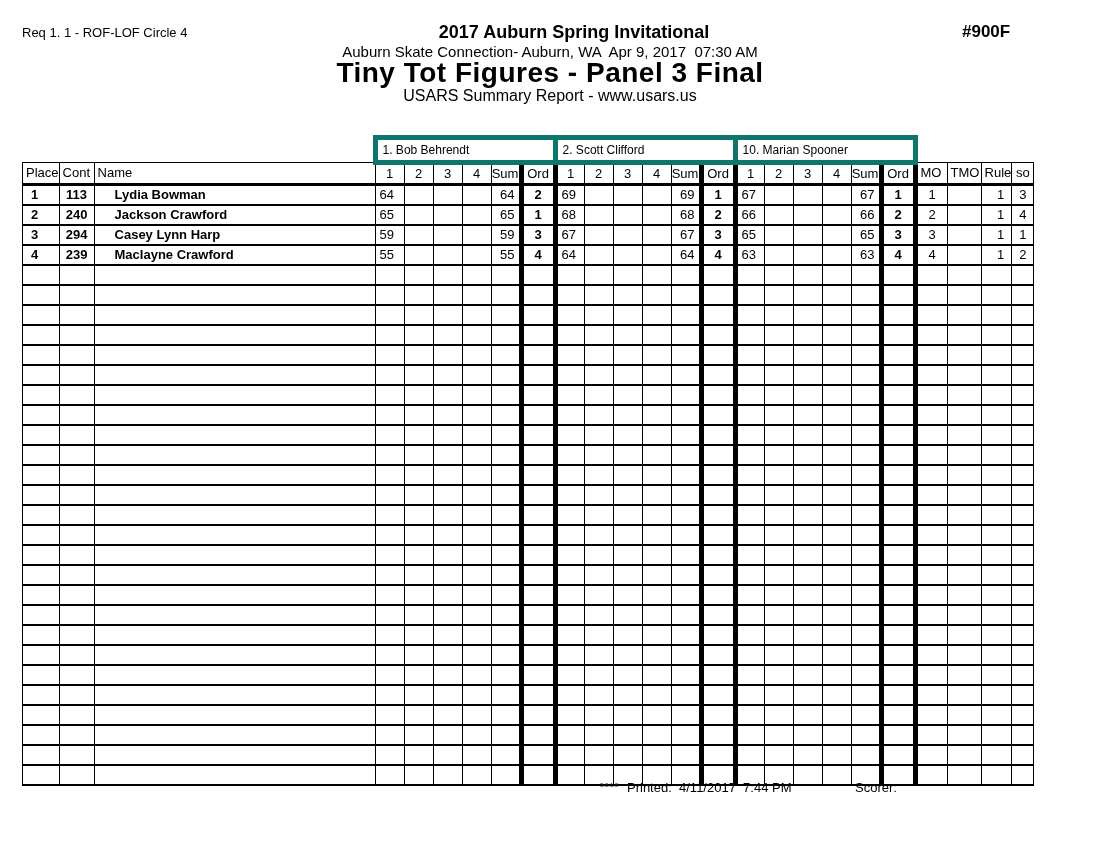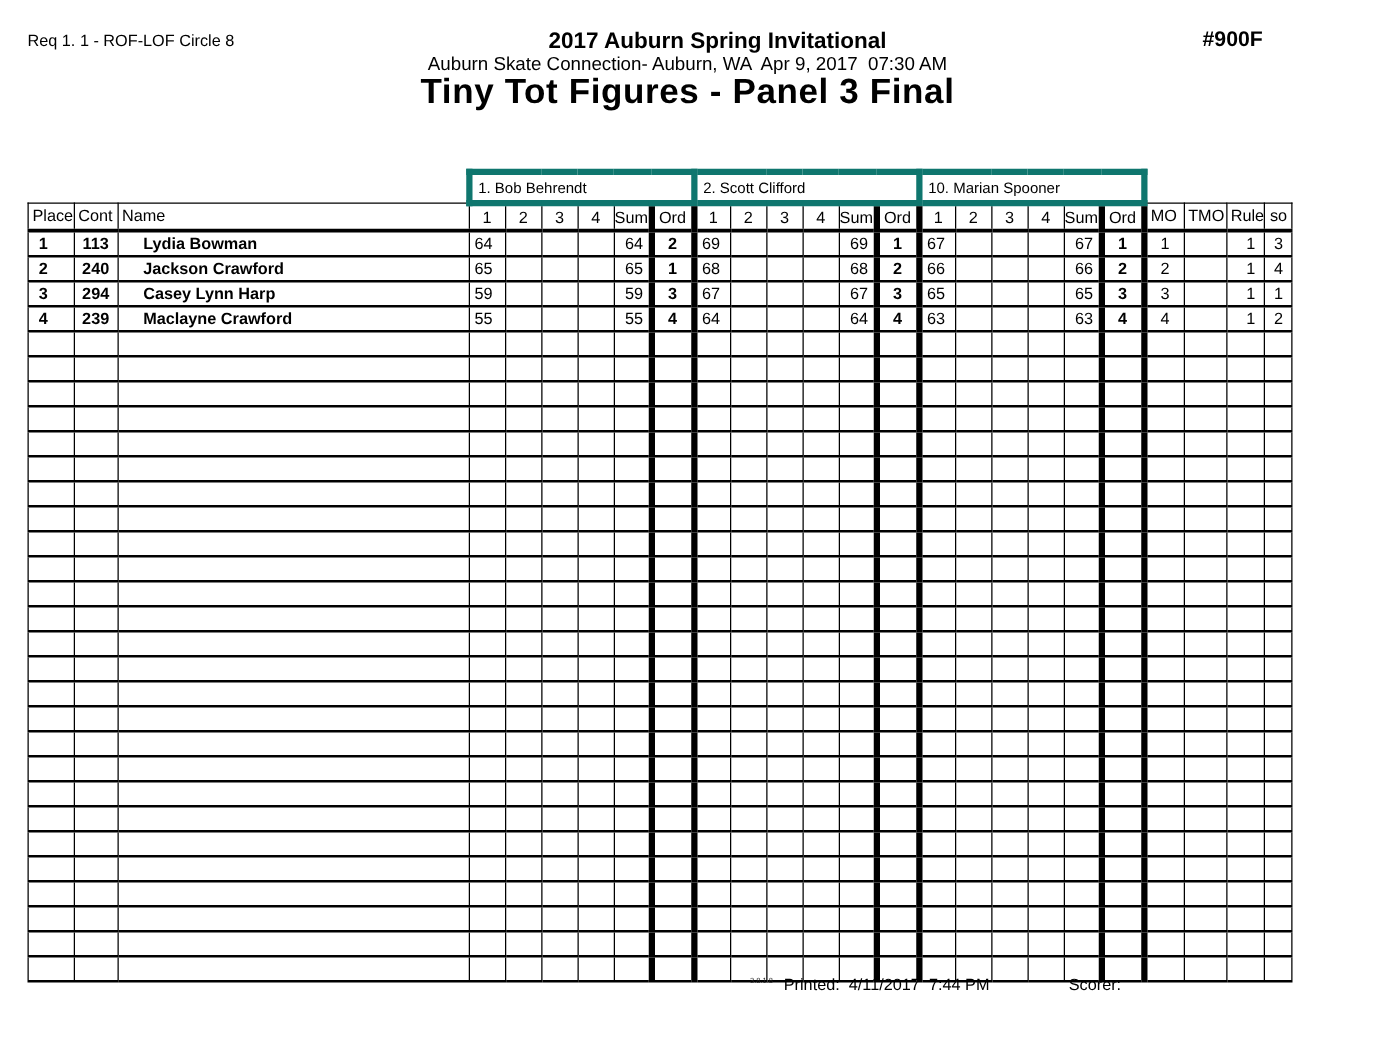--- a/index.html
+++ b/index.html
@@ -43,27 +43,28 @@
   tbody td.c-so{text-align:center;}
 
   .footer{position:absolute;left:0;top:780px;width:1100px;height:20px;font-size:13px;}
   .ver{position:absolute;left:600px;top:2px;font-size:6px;color:#222;}
   .printed{position:absolute;left:627px;top:0;}
   .scorer{position:absolute;left:855px;top:0;}
 </style>
 </head>
 <body>
 
-<div class="req pre">Req 1. 1 - ROF-LOF Circle 8</div>
+<div class="req pre">Req 1. 1 - ROF-LOF Circle 4</div>
 <div class="eventnum">#900F</div>
 
 <div class="titles">
   <div class="t1">2017 Auburn Spring Invitational</div>
   <div class="t2 pre">Auburn Skate Connection- Auburn, WA  Apr 9, 2017  07:30 AM</div>
   <div class="t3">Tiny Tot Figures - Panel 3 Final</div>
+  <div class="t4">USARS Summary Report - www.usars.us</div>
 </div>
 
 <table class="grid">
   <colgroup id="cols">
       <col style="width: 35px;">
       <col style="width: 35px;">
       <col style="width: 281px;">
       <col style="width: 29px;">
       <col style="width: 29px;">
       <col style="width: 29px;">

